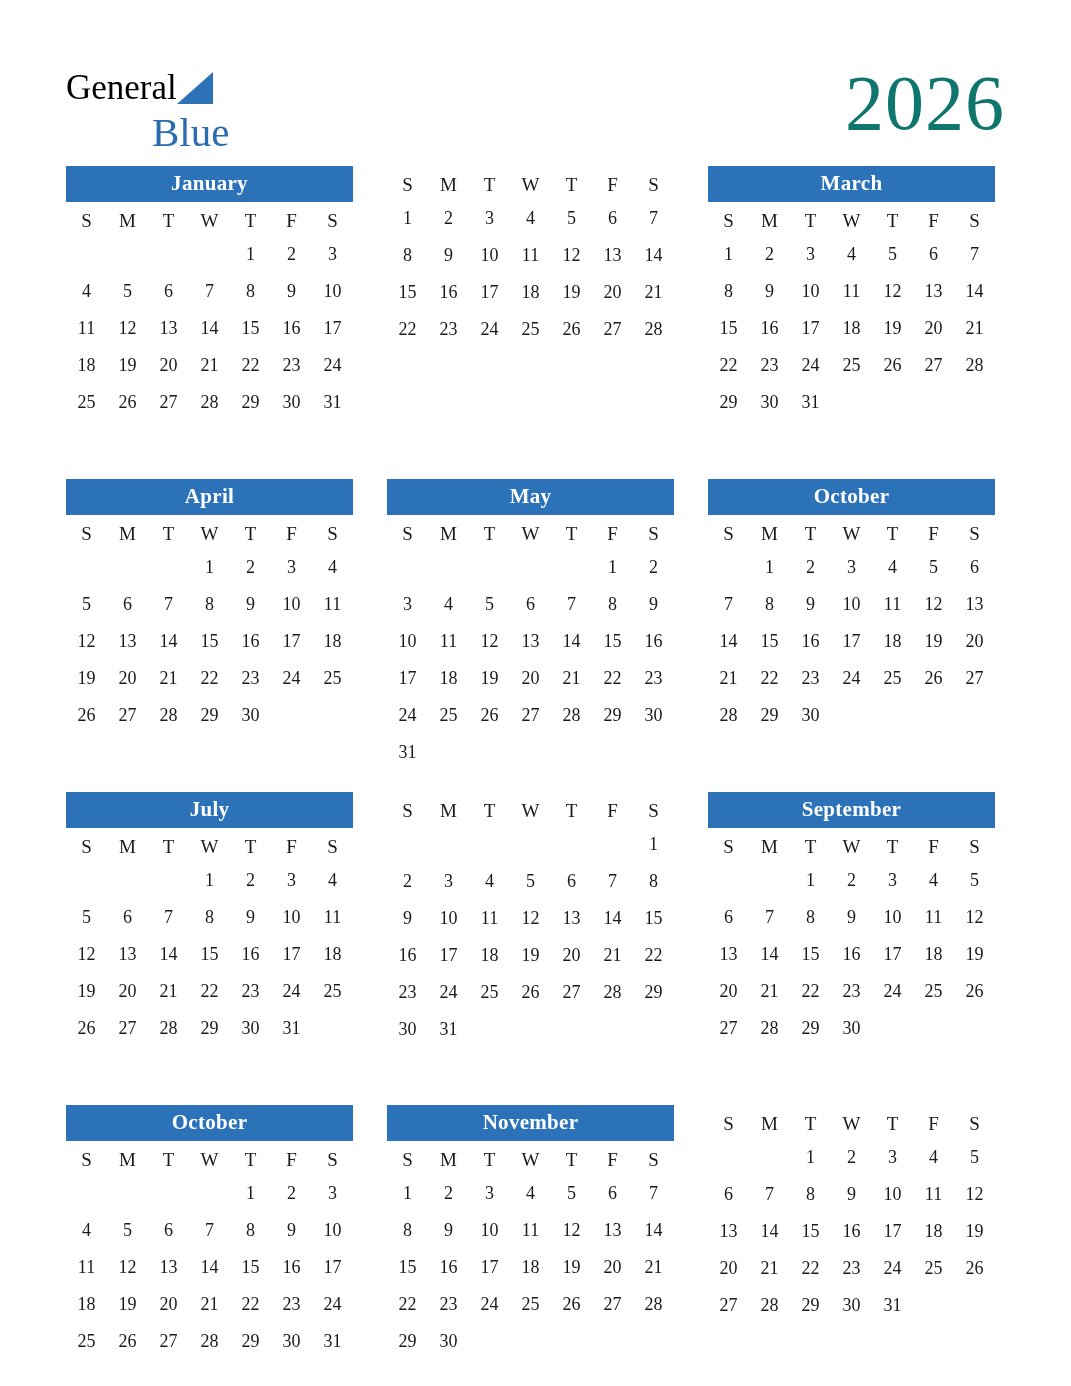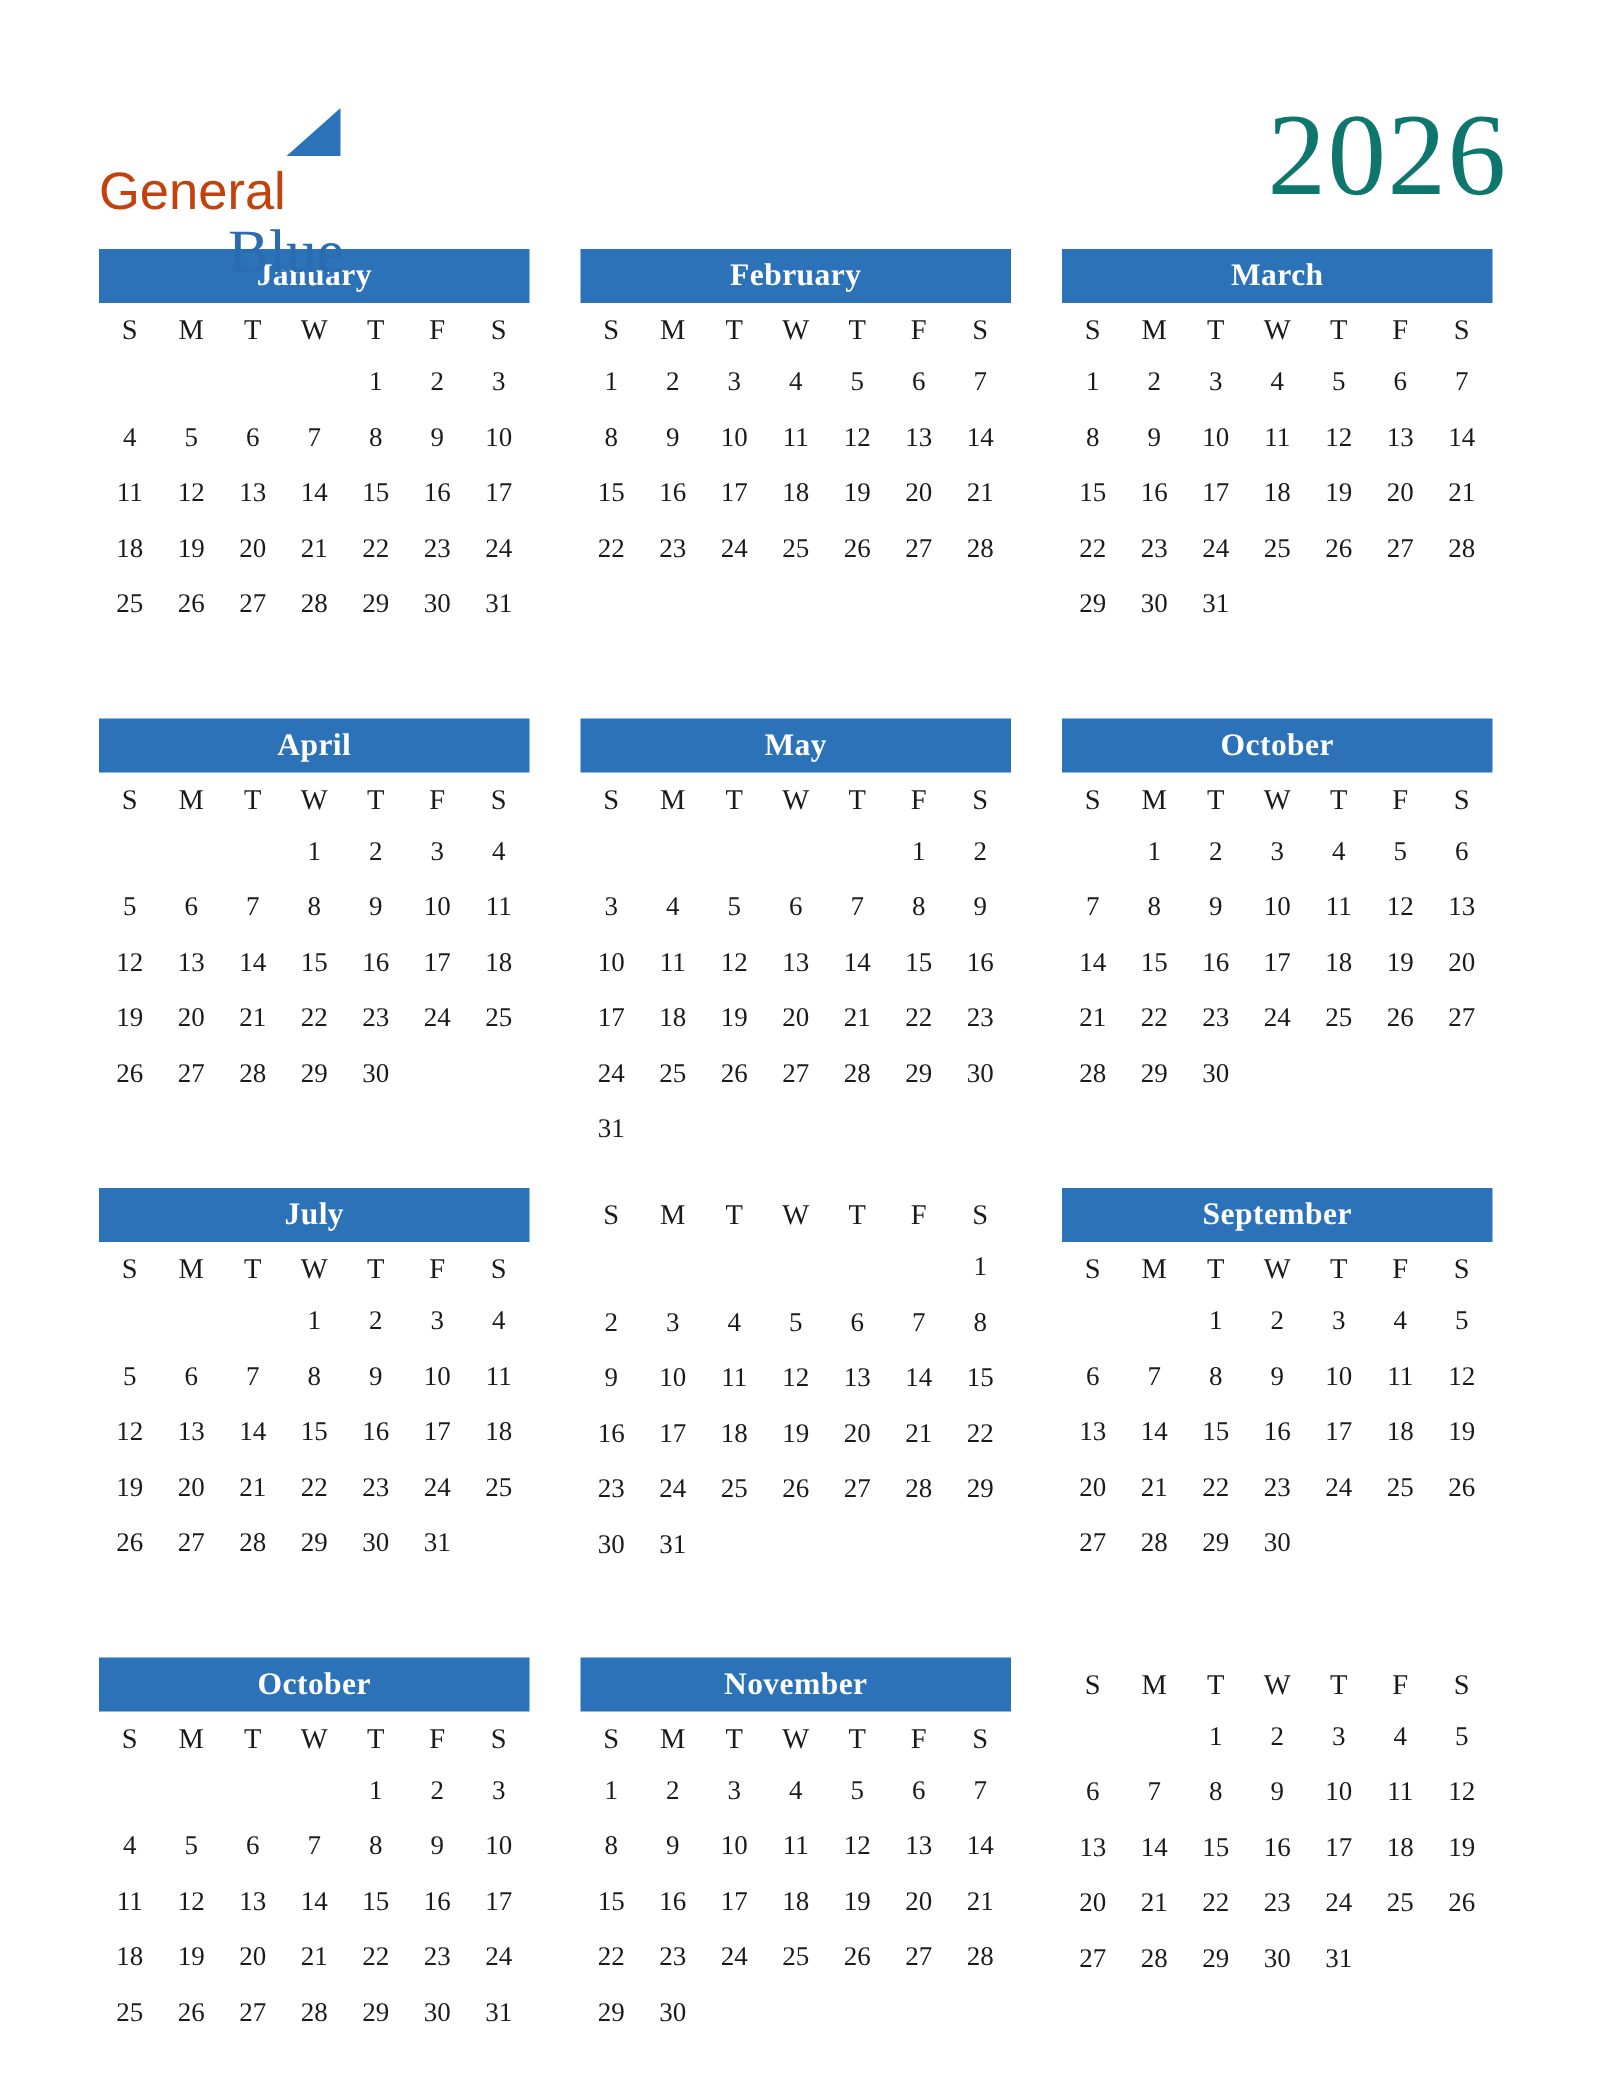--- a/index.html
+++ b/index.html
@@ -27,27 +27,26 @@
     align-items: flex-start;
     justify-content: space-between;
     height: 84px;
   }
   .logo {
     position: relative;
     width: 180px;
     padding-top: 10px;
   }
   .logo-line1 {
-    font-family: Liberation Sans, sans-serif;
+    font-family: Liberation Serif, serif;
     font-size: 35px;
-    color: #c2410c;
+    color: #000000;
     letter-spacing: 0px;
     line-height: 1;
     display: inline-block;
-    margin-top: 40px;
   }
   .logo-tri {
     display: inline-block;
     vertical-align: top;
     margin-left: -2px;
   }
   .logo-line2 {
     font-family: "Liberation Serif", serif;
     font-size: 41px;
     color: #2b6cb0;
@@ -193,21 +192,20 @@
               <td></td>
               <td></td>
               <td></td>
               <td></td>
             </tr>
         </tbody>
       </table>
     </div>
 
     <div class="month">
-      <div class="month-title">February</div>
       <table class="cal">
         <thead>
             <tr>
           <th>S</th>
           <th>M</th>
           <th>T</th>
           <th>W</th>
           <th>T</th>
           <th>F</th>
           <th>S</th>

